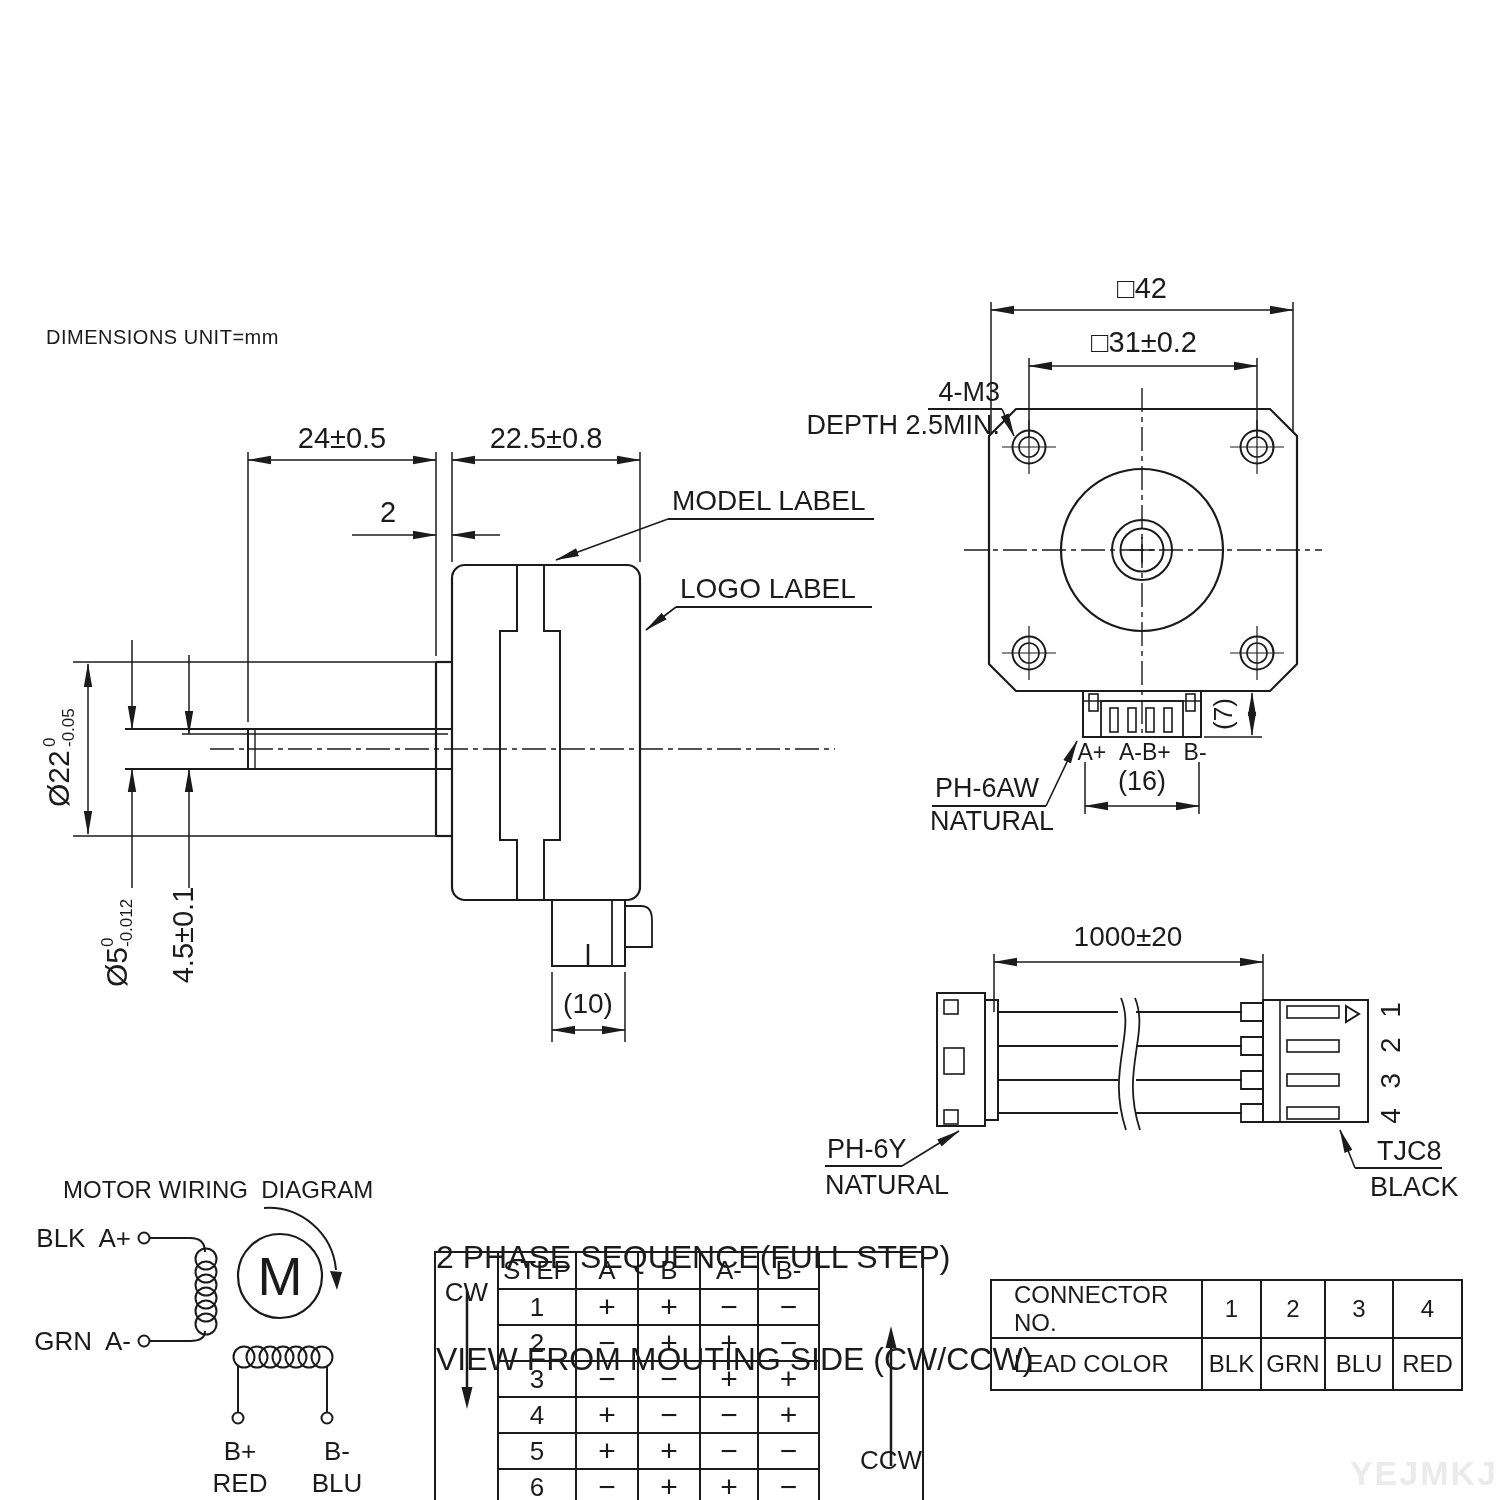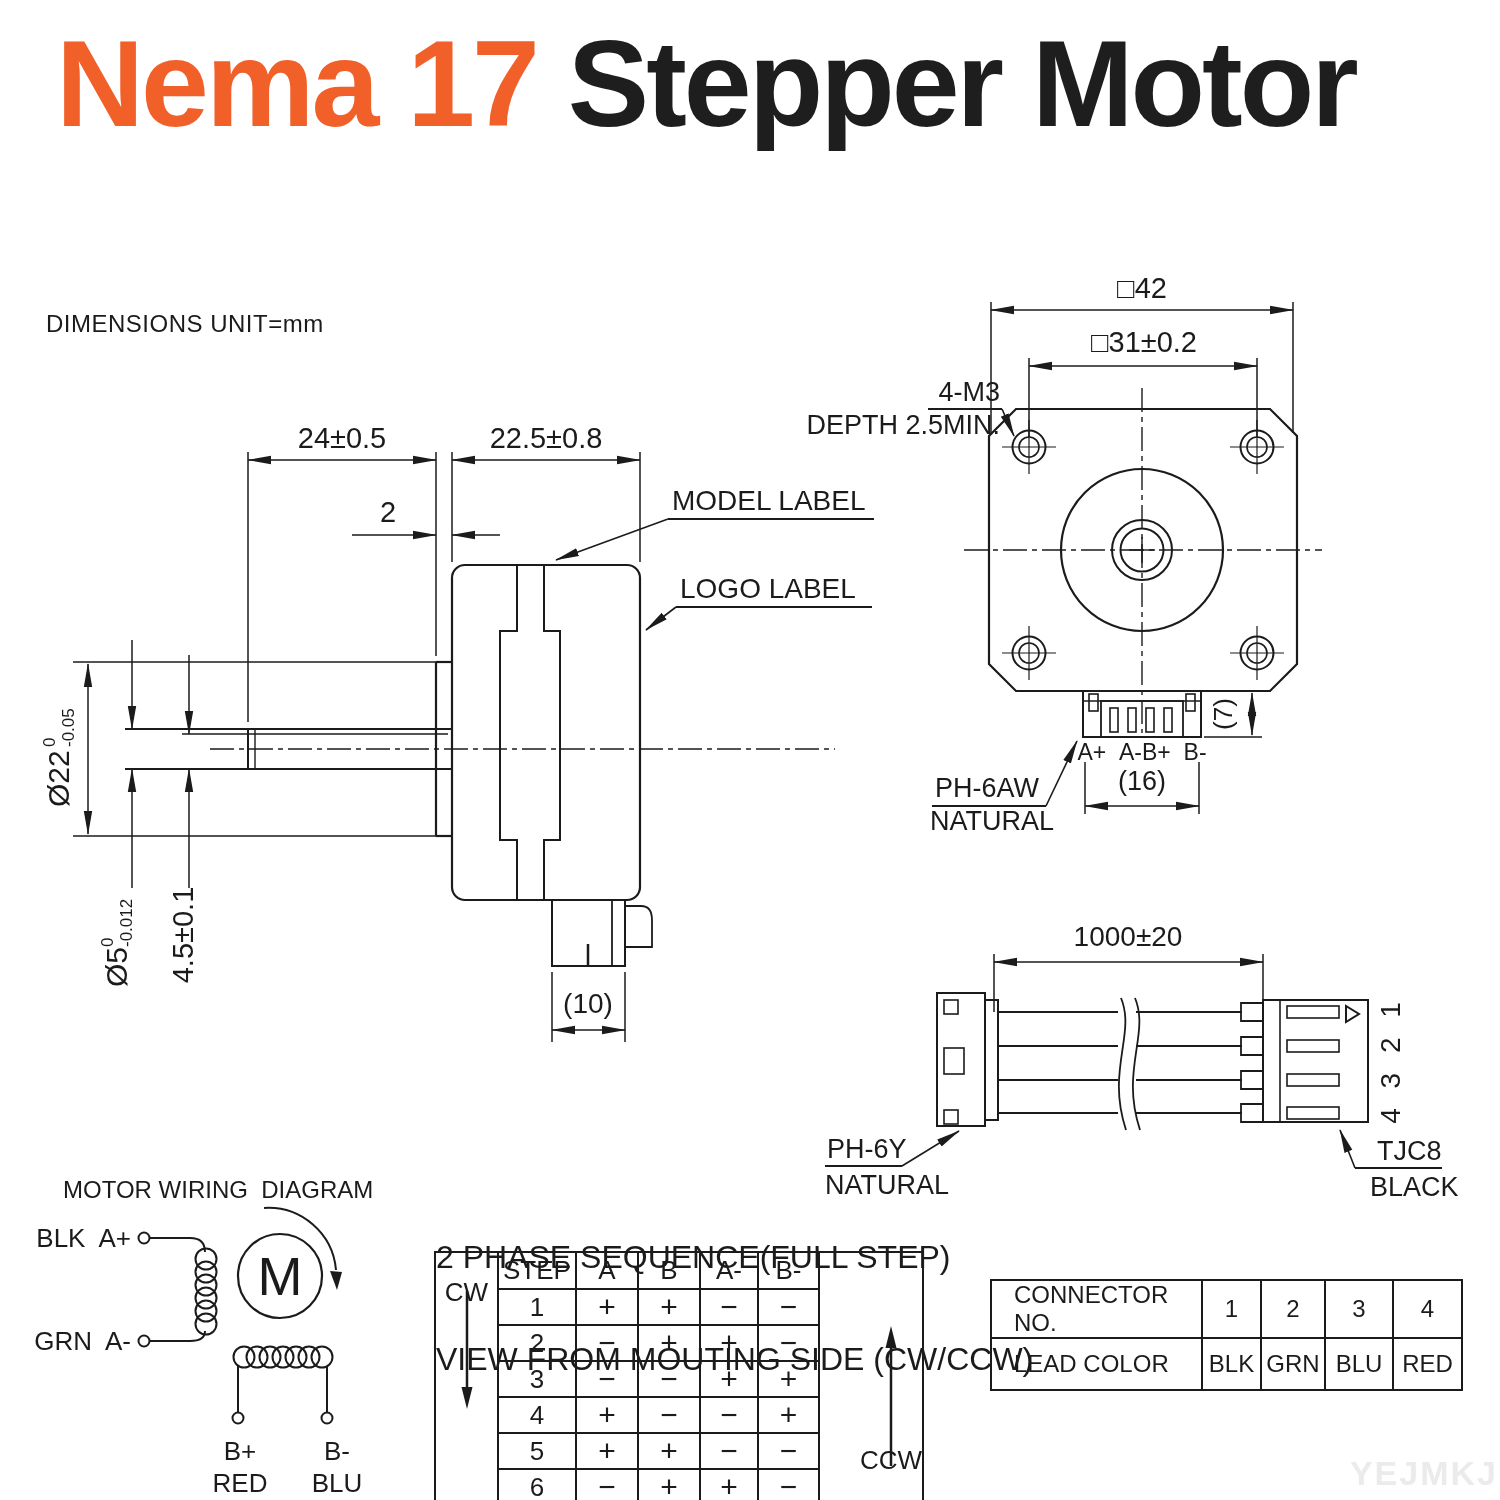--- a/index.html
+++ b/index.html
@@ -4,21 +4,21 @@
 <style>
   html,body{margin:0;padding:0;}
   body{
     width:1500px;height:1500px;position:relative;background:#ffffff;
     font-family:"Liberation Sans","DejaVu Sans",sans-serif;color:#1b1b1b;overflow:hidden;
   }
   .abs{position:absolute;}
   .title{left:56px;top:22px;font-size:122px;font-weight:700;letter-spacing:-3px;line-height:124px;white-space:nowrap;}
   .accent{color:#F2602A;}
   .dark{color:#1e1e1e;}
-  .units{left:46px;top:310px;font-size:24px;letter-spacing:0.5px;}
+  .units{left:46px;top:326px;font-size:20px;letter-spacing:0.5px;}
   svg{position:absolute;overflow:visible;}
   svg text{fill:#1b1b1b;}
   .phase-titles{left:436px;top:1172px;font-size:32px;line-height:34px;white-space:pre;}
   table{border-collapse:collapse;table-layout:fixed;}
   .ptable{left:434px;top:1251px;}
   .ptable td,.ptable th{border:2px solid #1b1b1b;text-align:center;font-weight:400;padding:0;font-size:26px;}
   .ptable .sign{font-size:30px;}
   .ptable .hdr{height:37px;}
   .ptable .row{height:33px;}
   .vcell{vertical-align:top;}
@@ -26,21 +26,20 @@
   .ccwbox{display:flex;flex-direction:column;align-items:center;justify-content:flex-end;height:231px;padding-bottom:8px;box-sizing:border-box;padding-left:40px;}
   .ctable{left:990px;top:1279px;}
   .ctable td{border:2px solid #1b1b1b;font-size:24px;padding:0;text-align:center;height:50px;}
   .ctable td.lbl{text-align:left;padding-left:22px;}
   .watermark{right:2px;top:1454px;font-size:34px;font-weight:700;letter-spacing:2px;color:#ebebeb;}
 </style>
 </head>
 <body>
 
 <div class="abs title">
-  <div><span class="accent" style="color: rgb(242, 96, 42);">Nema 17</span><span class="dark"> <span>Stepper Motor</span></span></div>
 </div>
 
 <div class="abs units">DIMENSIONS UNIT=mm</div>
 
 <svg class="abs" style="left:40px;top:420px" width="860" height="640" viewBox="40 420 860 640">
   <defs>
     <marker id="sa" viewBox="0 0 24 10" markerWidth="24" markerHeight="10" refX="23" refY="5" orient="auto-start-reverse" markerUnits="userSpaceOnUse">
       <path d="M0,0.8 L24,5 L0,9.2 Z" fill="#1b1b1b"></path>
     </marker>
   </defs>

